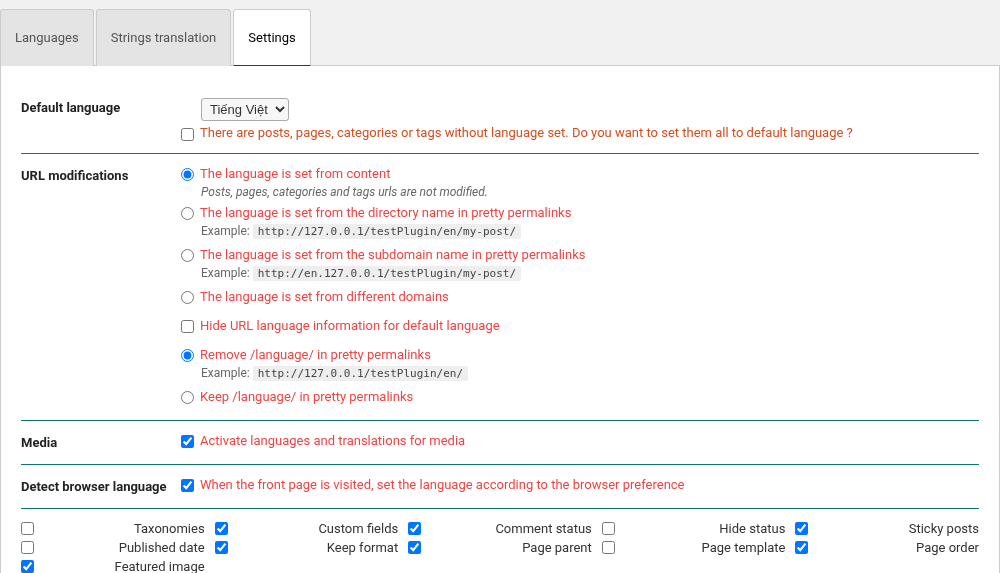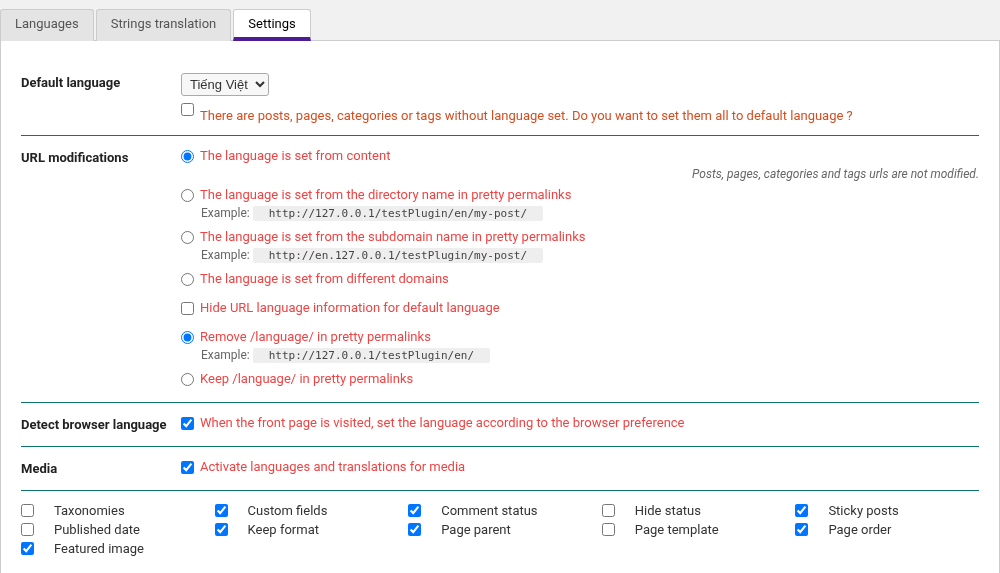--- a/index.html
+++ b/index.html
@@ -17,35 +17,35 @@
     }
     
     .tabs {
       display: flex;
       border-bottom: 1px solid #ccc;
       background: #f1f1f1;
       padding-top: 8px;
       padding-left: 0;
     }
     .tab {
-      padding: 6px 14px;
+      padding: 20px 14px;
       border: 1px solid #ccc;
       border-bottom: none;
       margin-right: 2px;
       cursor: pointer;
       background: #e4e4e4;
       font-size: 13px;
       color: #555;
       border-radius: 3px 3px 0 0;
       position: relative;
       bottom: -1px;
     }
     .tab.active {
       background: #fff;
-      border-bottom: 4px solid #4c1d95;
+      border-bottom: 1px solid #4c1d95;
       color: #000;
       z-index: 2;
     }
     
     .content {
       background: #fff;
       border: 1px solid #ccc;
       border-top: none;
       padding: 20px 20px 20px 20px;
     }
@@ -71,26 +71,27 @@
       flex: 1;
     }
     
     select {
       font-size: 13px;
       padding: 2px 4px;
       border: 1px solid #aaa;
       background: #f7f7f7;
       border-radius: 3px;
       color: #333;
+      margin-left: 20px;
     }
     
     .warning-text {
       color: #d54e21;
       font-size: 13px;
-      margin-top: 8px;
+      margin-top: 0;
     }
     .warning-checkbox-row {
       display: flex;
       align-items: flex-start;
       gap: 6px;
       margin-top: 4px;
     }
     
     .radio-option, .checkbox-option {
       display: flex;
@@ -106,28 +107,27 @@
     .option-label {
       font-size: 13px;
       color: #ef4444;
     }
     .option-desc {
       font-size: 12px;
       color: #666;
       font-style: italic;
       margin-left: 20px;
       margin-bottom: 6px;
-      text-align: right;
     }
     .example-url {
       display: inline-block;
       background: #eee;
       font-family: monospace;
       font-size: 11px;
-      padding: 1px 16px;
+      padding: 1px 5px;
       border-radius: 2px;
       color: #444;
     }
     .example-row {
       margin-left: 20px;
       margin-bottom: 8px;
       font-size: 12px;
       color: #666;
     }
     .section-spacer {
@@ -137,20 +137,21 @@
     .sync-grid {
       display: grid;
       grid-template-columns: repeat(5, 1fr);
       gap: 4px 10px;
     }
     .sync-item {
       display: flex;
       align-items: center;
       gap: 20px;
       font-size: 13px;
+      justify-content: space-between;
     }
     .select-wrap {
       display: flex;
       align-items: center;
       gap: 6px;
     }
   </style>
 </head>
 <body>
 
@@ -227,35 +228,35 @@
 
         <div class="radio-option">
           <input type="radio" name="language_pretty" style="">
           <span class="option-label">Keep /language/ in pretty permalinks</span>
         </div>
 
       </div>
     </div>
 
     <div class="setting-row">
+      <div class="setting-label">Media</div>
+      <div class="setting-content">
+        <div class="checkbox-option">
+          <input type="checkbox" checked="" style="">
+          <span class="option-label">Activate languages and translations for media</span>
+        </div>
+      </div>
+    </div>
+
+    <div class="setting-row">
       <div class="setting-label">Detect browser language</div>
       <div class="setting-content">
         <div class="checkbox-option">
           <input type="checkbox" checked="" style="">
           <span class="option-label">When the front page is visited, set the language according to the browser preference</span>
-        </div>
-      </div>
-    </div>
-
-    <div class="setting-row">
-      <div class="setting-label">Media</div>
-      <div class="setting-content">
-        <div class="checkbox-option">
-          <input type="checkbox" checked="" style="">
-          <span class="option-label">Activate languages and translations for media</span>
         </div>
       </div>
     </div>
 
     <div class="setting-row">
       <div class="setting-content">
         <div class="sync-grid" id="sync-grid">
         <div class="sync-item">
               <input type="checkbox" style="">
               <span>Taxonomies</span>

